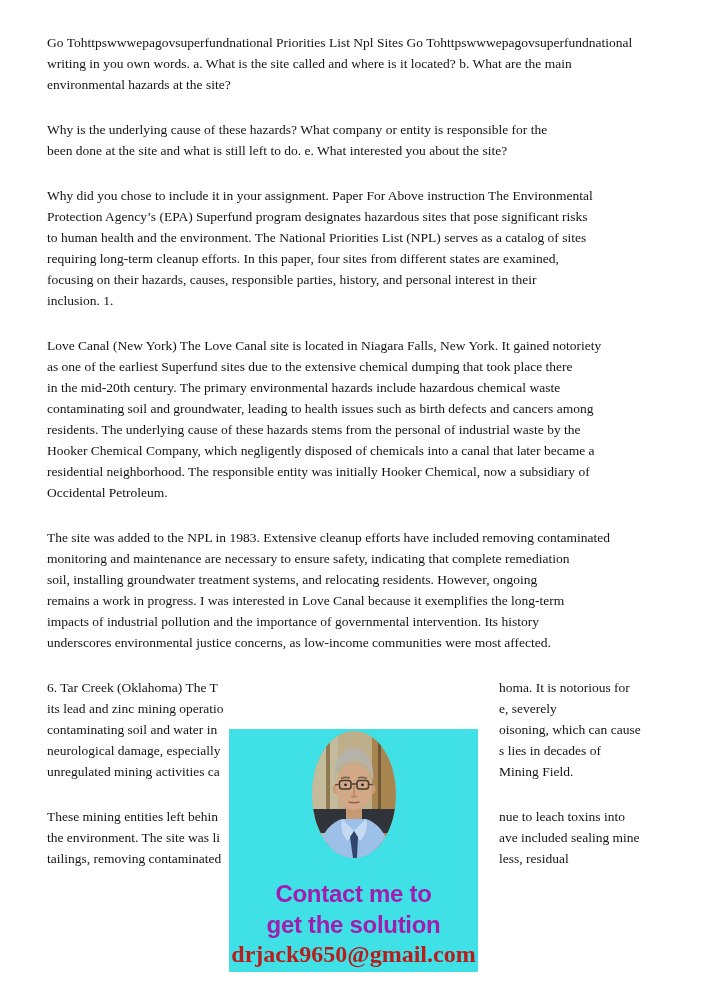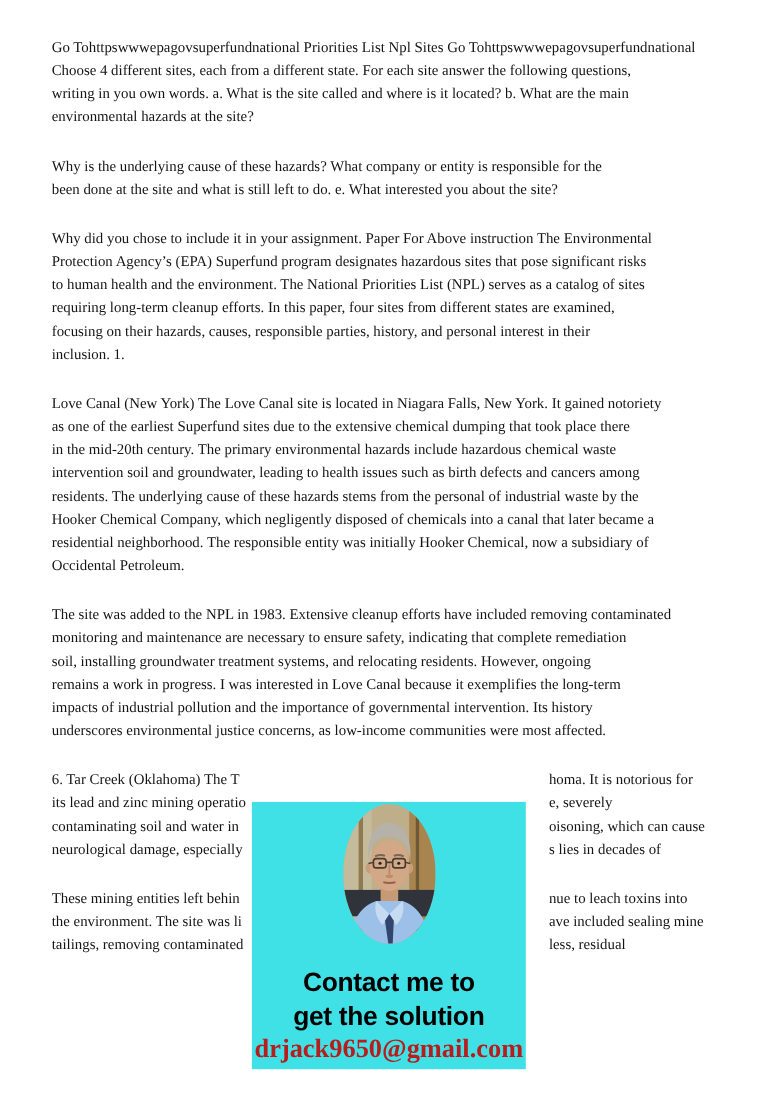--- a/index.html
+++ b/index.html
@@ -36,21 +36,20 @@
   }
 </style>
 </head>
 <body>
 
 <div class="page">
   <div class="doc">
 
     <div class="para">
       <div class="line">Go Tohttpswwwepagovsuperfundnational Priorities List Npl Sites Go Tohttpswwwepagovsuperfundnational</div>
-      <div class="line">Choose 4 different sites, each from a different state. For each site answer the following questions,</div>
       <div class="line">writing in you own words. a. What is the site called and where is it located? b. What are the main</div>
       <div class="line">environmental hazards at the site?</div>
     </div>
 
     <div class="para">
       <div class="line">Why is the underlying cause of these hazards? What company or entity is responsible for the</div>
       <div class="line">been done at the site and what is still left to do. e. What interested you about the site?</div>
     </div>
 
     <div class="para">
@@ -59,21 +58,21 @@
       <div class="line">to human health and the environment. The National Priorities List (NPL) serves as a catalog of sites</div>
       <div class="line">requiring long-term cleanup efforts. In this paper, four sites from different states are examined,</div>
       <div class="line">focusing on their hazards, causes, responsible parties, history, and personal interest in their</div>
       <div class="line">inclusion. 1.</div>
     </div>
 
     <div class="para">
       <div class="line">Love Canal (New York) The Love Canal site is located in Niagara Falls, New York. It gained notoriety</div>
       <div class="line">as one of the earliest Superfund sites due to the extensive chemical dumping that took place there</div>
       <div class="line">in the mid-20th century. The primary environmental hazards include hazardous chemical waste</div>
-      <div class="line">intervention soil and groundwater, leading to health issues such as birth defects and cancers among</div>
+      <div class="line">contaminating soil and groundwater, leading to health issues such as birth defects and cancers among</div>
       <div class="line">residents. The underlying cause of these hazards stems from the personal of industrial waste by the</div>
       <div class="line">Hooker Chemical Company, which negligently disposed of chemicals into a canal that later became a</div>
       <div class="line">residential neighborhood. The responsible entity was initially Hooker Chemical, now a subsidiary of</div>
       <div class="line">Occidental Petroleum.</div>
     </div>
 
     <div class="para">
       <div class="line">The site was added to the NPL in 1983. Extensive cleanup efforts have included removing contaminated</div>
       <div class="line">monitoring and maintenance are necessary to ensure safety, indicating that complete remediation</div>
       <div class="line">soil, installing groundwater treatment systems, and relocating residents. However, ongoing</div>
@@ -91,20 +90,24 @@
         <span class="frag-left">its lead and zinc mining operatio</span>
         <span class="frag-right">e, severely</span>
       </div>
       <div class="line split">
         <span class="frag-left">contaminating soil and water in</span>
         <span class="frag-right">oisoning, which can cause</span>
       </div>
       <div class="line split">
         <span class="frag-left">neurological damage, especially</span>
         <span class="frag-right">s lies in decades of</span>
+      </div>
+      <div class="line split">
+        <span class="frag-left">unregulated mining activities ca</span>
+        <span class="frag-right">Mining Field.</span>
       </div>
     </div>
 
     <div class="para">
       <div class="line split">
         <span class="frag-left">These mining entities left behin</span>
         <span class="frag-right">nue to leach toxins into</span>
       </div>
       <div class="line split">
         <span class="frag-left">the environment. The site was li</span>
@@ -150,19 +153,19 @@
           <path d="M27.5,53 L23,54" stroke="#463c30" stroke-width="1.2"></path>
           <path d="M56.5,53 L61,54" stroke="#463c30" stroke-width="1.2"></path>
           <circle cx="33.5" cy="53.8" r="1.4" fill="#2c241c"></circle>
           <circle cx="50.5" cy="53.8" r="1.4" fill="#2c241c"></circle>
           <path d="M42,55 L42,64" stroke="#b8886a" stroke-width="1.6"></path>
           <ellipse cx="42" cy="65.5" rx="3.4" ry="1.6" fill="#bd8c6d"></ellipse>
           <path d="M36.5,71 C39,72 45,72 47.5,71" stroke="#96604a" stroke-width="1.7" fill="none"></path>
         </g>
       </svg>
     </div>
-    <div class="headline" style="color: #000000; margin-top: 20px;">
+    <div class="headline" style="color: #a21caf; margin-top: 20px;">
       <div>Contact me to</div>
       <div>get the solution</div>
     </div>
     <div class="email" style="color: #b91c1c;">drjack9650@gmail.com</div>
   </div>
 </div>
 
 </body></html>

